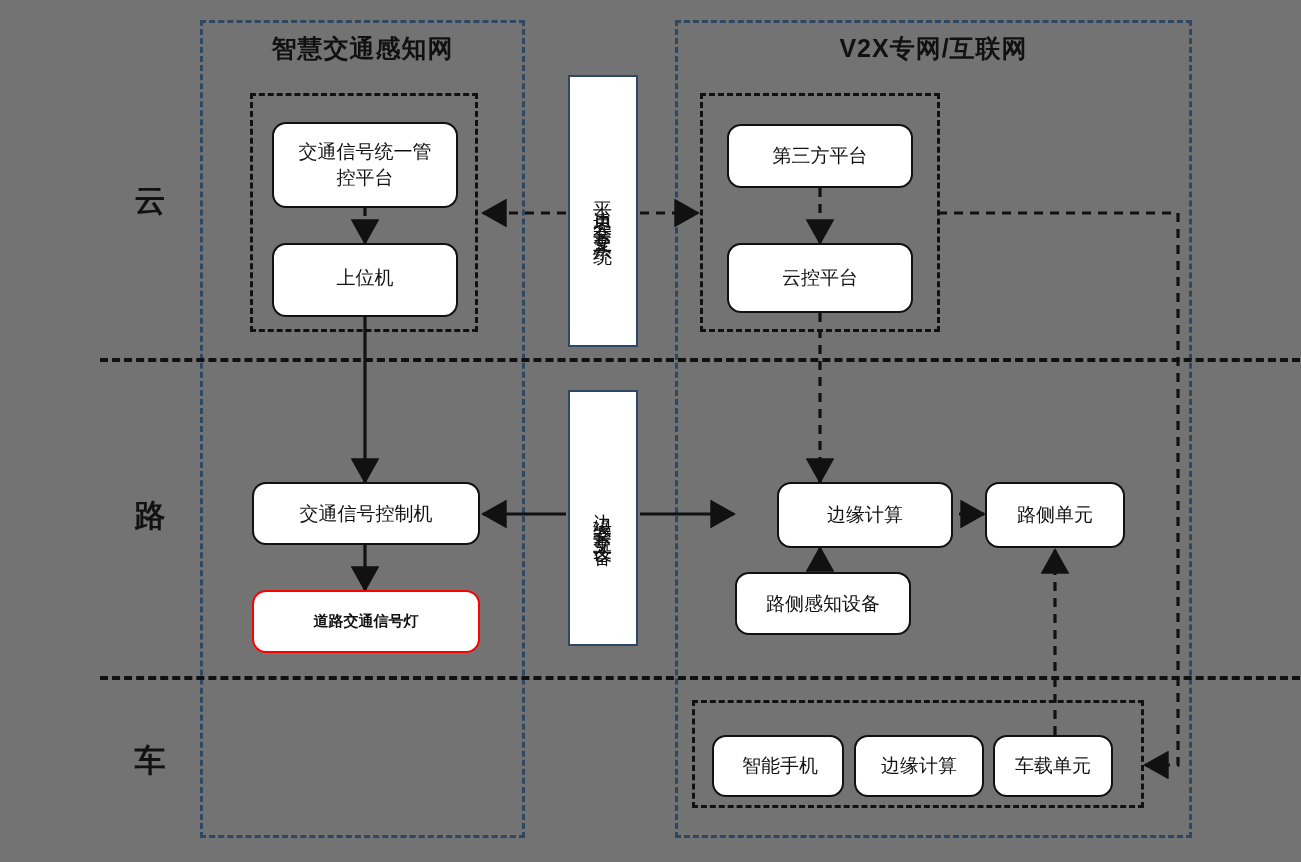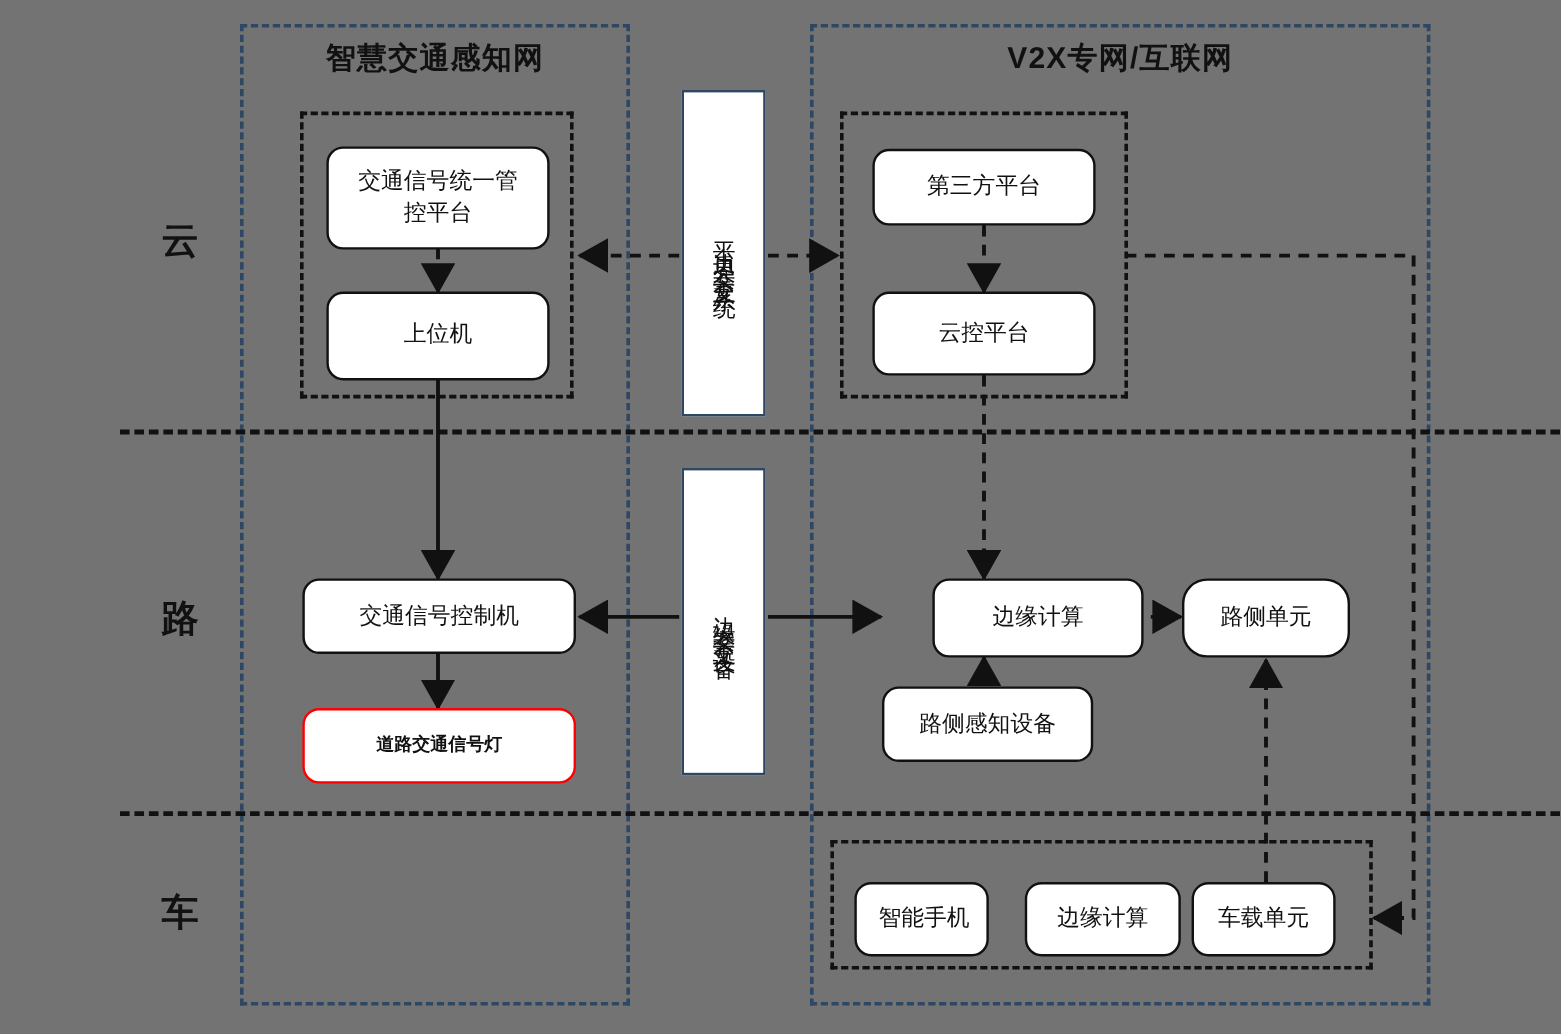--- a/index.html
+++ b/index.html
@@ -150,28 +150,28 @@
 
   <div class="node" style="left:252px;top:482px;width:228px;height:63px;">
     <span>交通信号控制机</span>
   </div>
   <div class="node red" style="left:252px;top:590px;width:228px;height:63px;">
     <span>道路交通信号灯</span>
   </div>
   <div class="node" style="left:777px;top:482px;width:176px;height:66px;">
     <span>边缘计算</span>
   </div>
-  <div class="node" style="left:985px;top:482px;width:140px;height:66px;border-radius:21px;">
+  <div class="node" style="left:985px;top:482px;width:140px;height:66px;">
     <span>路侧单元</span>
   </div>
   <div class="node" style="left:735px;top:572px;width:176px;height:63px;">
     <span>路侧感知设备</span>
   </div>
 
-  <div class="node" style="left:712px;top:735px;width:112px;height:62px;padding-left:10px;">
+  <div class="node" style="left:712px;top:735px;width:132px;height:62px;padding-left:10px;">
     <span>智能手机</span>
   </div>
   <div class="node" style="left:854px;top:735px;width:130px;height:62px;">
     <span>边缘计算</span>
   </div>
   <div class="node" style="left:993px;top:735px;width:120px;height:62px;">
     <span>车载单元</span>
   </div>
 
 </div>

